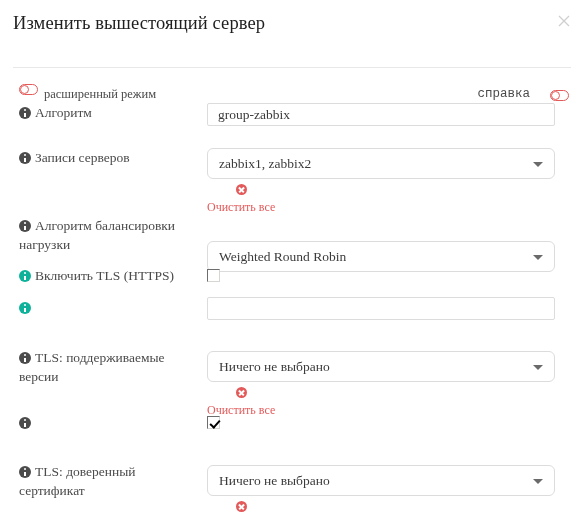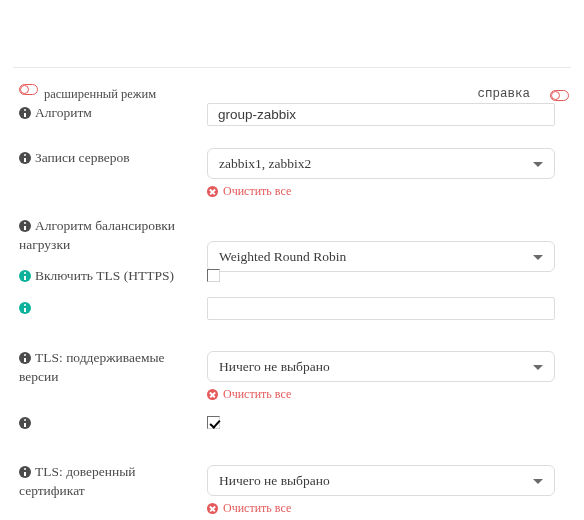--- a/index.html
+++ b/index.html
@@ -173,21 +173,21 @@
     top: 0;
   }
 
   .txtinput {
     width: 348px;
     height: 23px;
     box-sizing: border-box;
     border: 1px solid #dcdcdc;
     border-radius: 2px;
     background: #fff;
-    font-family: Liberation Sans, sans-serif;
+    font-family: Liberation Serif, serif;
     font-size: 13.5px;
     color: #3b3b3b;
     padding: 0 10px;
     outline: none;
   }
   .txtinput::placeholder { color: #a8a8a8; }
 
   .selbox {
     position: relative;
     width: 348px;
@@ -219,20 +219,21 @@
     border-top: 5px solid #6a6a6a;
   }
 
   .clearall {
     position: absolute;
     left: 207px;
     display: flex;
     align-items: center;
     gap: 5px;
     cursor: pointer;
+    flex-direction: column;
   }
   .clear-ico {
     width: 11px;
     height: 11px;
     border-radius: 50%;
     background: #e45959;
     position: relative;
     flex: 0 0 auto;
   }
   .clear-ico::before, .clear-ico::after {
@@ -273,20 +274,28 @@
     border: solid #000;
     border-width: 0 2px 2px 0;
     transform: rotate(42deg);
   }
 </style>
 </head>
 <body>
 
 <div class="dialog">
 
+  <div class="dlg-header">
+    <div class="dlg-title">Изменить вышестоящий сервер</div>
+    <div class="close-btn">
+      <svg width="24" height="24" viewBox="0 0 24 24" aria-hidden="true">
+        <path d="M7 7 L17 17 M17 7 L7 17" stroke="#cfcfcf" stroke-width="1.3" fill="none"></path>
+      </svg>
+    </div>
+  </div>
 
   <div class="divider"></div>
 
   <div class="toggle-row">
     <div class="toggle-left">
       <span class="switch"></span>
       <span class="toggle-label">расширенный режим</span>
     </div>
     <div class="toggle-right">
       <span class="toggle-label">справка</span>

